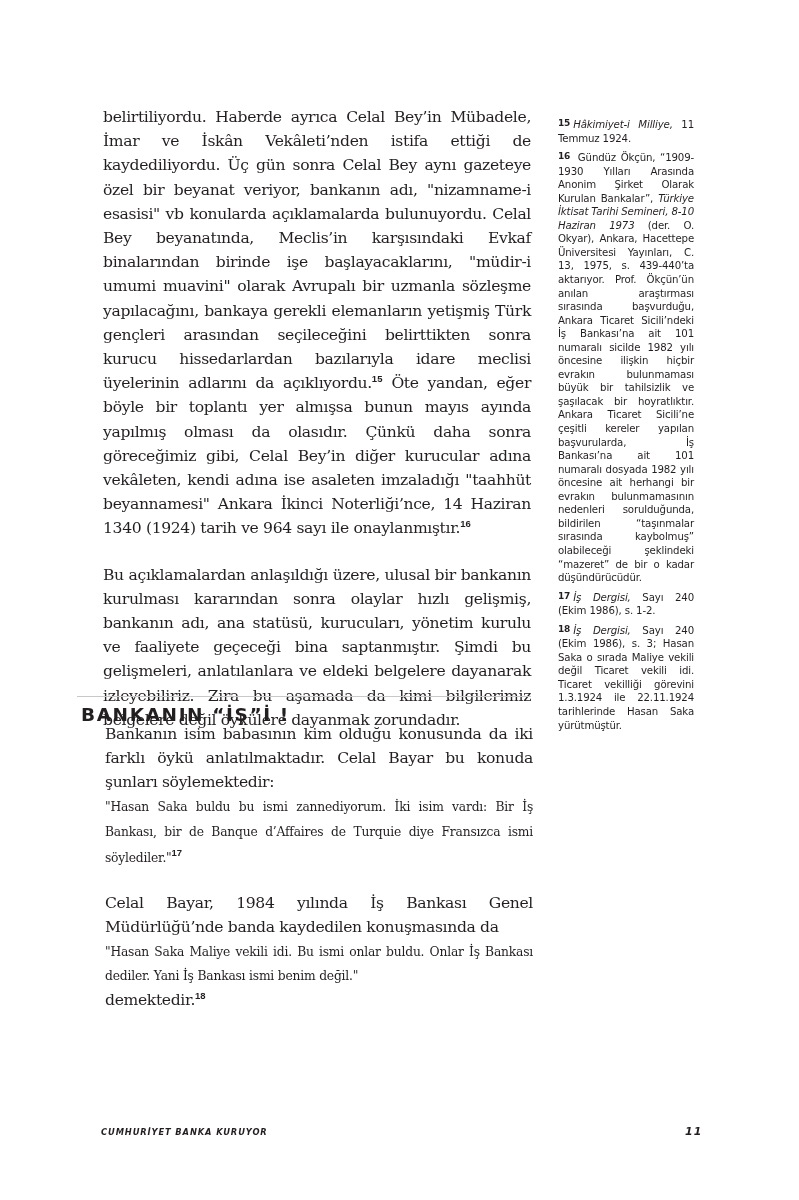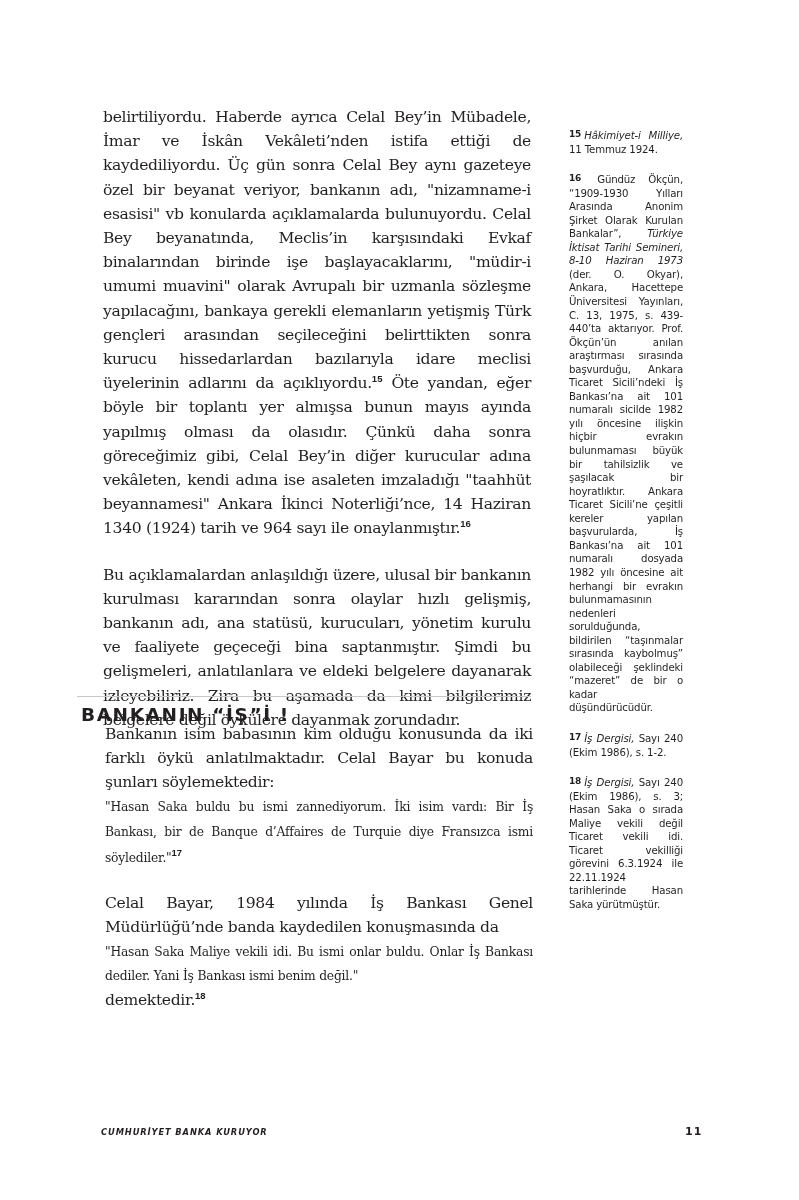--- a/index.html
+++ b/index.html
@@ -12,26 +12,26 @@
   .sup { font-family: "Liberation Sans", sans-serif; font-weight: bold; font-size: 9.5px; vertical-align: 6px; line-height: 0; letter-spacing: 0; }
 
   .quote { font-size: 12.3px; line-height: 25.5px; text-align: justify; margin: 0; letter-spacing: -0.2px; }
 
   .rule { position: absolute; left: 77px; top: 696px; width: 454px; height: 1px; background: #c8c8c8; }
   .heading { position: absolute; left: 77px; top: 700px; font-family: "DejaVu Sans", "Liberation Sans", sans-serif; font-weight: bold; font-size: 18.5px; letter-spacing: 1.6px; color: #231f20; white-space: nowrap; margin: 4px; }
 
   .section2 { position: absolute; left: 105px; top: 722px; width: 428px; font-family: "DejaVu Serif", "Liberation Serif", serif; }
 
   .notes { position: absolute; left: 553px; top: 112px; width: 146px; font-family: "DejaVu Sans", "Liberation Sans", sans-serif; font-size: 10.2px; line-height: 13.55px; color: #231f20; text-align: justify; letter-spacing: -0.15px; }
-  .note { margin: 16px; }
+  .note { margin: 5px; }
   .note-num { font-weight: bold; font-size: 9px; vertical-align: 2px; margin-right: 3px; }
   .note em { font-style: italic; }
 
   .footer-title { position: absolute; left: 101px; top: 1127px; font-family: "DejaVu Sans", "Liberation Sans", sans-serif; font-weight: bold; font-size: 8.3px; letter-spacing: 0.9px; color: #231f20; white-space: nowrap; font-style: italic; }
-  .page-num { position: absolute; left: 685px; top: 1125px; font-family: "DejaVu Sans", "Liberation Sans", sans-serif; font-weight: bold; font-size: 11px; color: #231f20; letter-spacing: 1px; }
+  .page-num { position: absolute; left: 685px; top: 1125px; font-family: "DejaVu Sans", "Liberation Sans", sans-serif; font-weight: bold; font-style: italic; font-size: 11px; color: #231f20; letter-spacing: 1px; }
 </style>
 </head>
 <body>
 
 <div class="page">
 
   <div class="main">
     <p class="para">
       <span>belirtiliyordu. Haberde ayrıca Celal Bey’in Mübadele, İmar ve İskân Vekâleti’nden istifa ettiği de kaydediliyordu. Üç gün sonra Celal Bey aynı gazeteye özel bir beyanat veriyor, bankanın adı, "nizamname-i esasisi" vb konularda açıklamalarda bulunuyordu. Celal Bey beyanatında, Meclis’in karşısındaki Evkaf binalarından birinde işe başlayacaklarını, "müdir-i umumi muavini" olarak Avrupalı bir uzmanla sözleşme yapılacağını, bankaya gerekli elemanların yetişmiş Türk gençleri arasından seçileceğini belirttikten sonra kurucu hissedarlardan bazılarıyla idare meclisi üyelerinin adlarını da açıklıyordu.</span><span class="sup">15</span><span> Öte yandan, eğer böyle bir toplantı yer almışsa bunun mayıs ayında yapılmış olması da olasıdır. Çünkü daha sonra göreceğimiz gibi, Celal Bey’in diğer kurucular adına vekâleten, kendi adına ise asaleten imzaladığı "taahhüt beyannamesi" Ankara İkinci Noterliği’nce, 14 Haziran 1340 (1924) tarih ve 964 sayı ile onaylanmıştır.</span><span class="sup">16</span>
     </p>
@@ -49,18 +49,18 @@
     <p class="para">Celal Bayar, 1984 yılında İş Bankası Genel Müdürlüğü’nde banda kaydedilen konuşmasında da</p>
     <p class="quote" style="line-height:24px">"Hasan Saka Maliye vekili idi. Bu ismi onlar buldu. Onlar İş Bankası dediler. Yani İş Bankası ismi benim değil."</p>
     <p class="para"><span>demektedir.</span><span class="sup">18</span></p>
     <div style="height:22px"></div>
   </div>
 
   <div class="notes">
     <p class="note"><span class="note-num">15</span><em>Hâkimiyet-i Milliye,</em><span> 11 Temmuz 1924.</span></p>
     <p class="note"><span class="note-num">16</span><span> Gündüz Ökçün, “1909-1930 Yılları Arasında Anonim Şirket Olarak Kurulan Bankalar”, </span><em>Türkiye İktisat Tarihi Semineri, 8-10 Haziran 1973</em><span> (der. O. Okyar), Ankara, Hacettepe Üniversitesi Yayınları, C. 13, 1975, s. 439-440’ta aktarıyor. Prof. Ökçün’ün anılan araştırması sırasında başvurduğu, Ankara Ticaret Sicili’ndeki İş Bankası’na ait 101 numaralı sicilde 1982 yılı öncesine ilişkin hiçbir evrakın bulunmaması büyük bir tahilsizlik ve şaşılacak bir hoyratlıktır. Ankara Ticaret Sicili’ne çeşitli kereler yapılan başvurularda, İş Bankası’na ait 101 numaralı dosyada 1982 yılı öncesine ait herhangi bir evrakın bulunmamasının nedenleri sorulduğunda, bildirilen “taşınmalar sırasında kaybolmuş” olabileceği şeklindeki “mazeret” de bir o kadar düşündürücüdür.</span></p>
     <p class="note"><span class="note-num">17</span><em>İş Dergisi,</em><span> Sayı 240 (Ekim 1986), s. 1-2.</span></p>
-    <p class="note"><span class="note-num">18</span><em>İş Dergisi,</em><span> Sayı 240 (Ekim 1986), s. 3; Hasan Saka o sırada Maliye vekili değil Ticaret vekili idi. Ticaret vekilliği görevini 6.3.1924 ile 22.11.1924 tarihlerinde Hasan Saka yürütmüştür.</span></p>
+    <p class="note"><span class="note-num">18</span><em>İş Dergisi,</em><span> Sayı 240 (Ekim 1986), s. 3; Hasan Saka o sırada Maliye vekili değil Ticaret vekili idi. Ticaret vekilliği görevini 1.3.1924 ile 22.11.1924 tarihlerinde Hasan Saka yürütmüştür.</span></p>
   </div>
 
   <div class="footer-title">CUMHURİYET BANKA KURUYOR</div>
   <div class="page-num">11</div>
 </div>
 
 </body></html>

